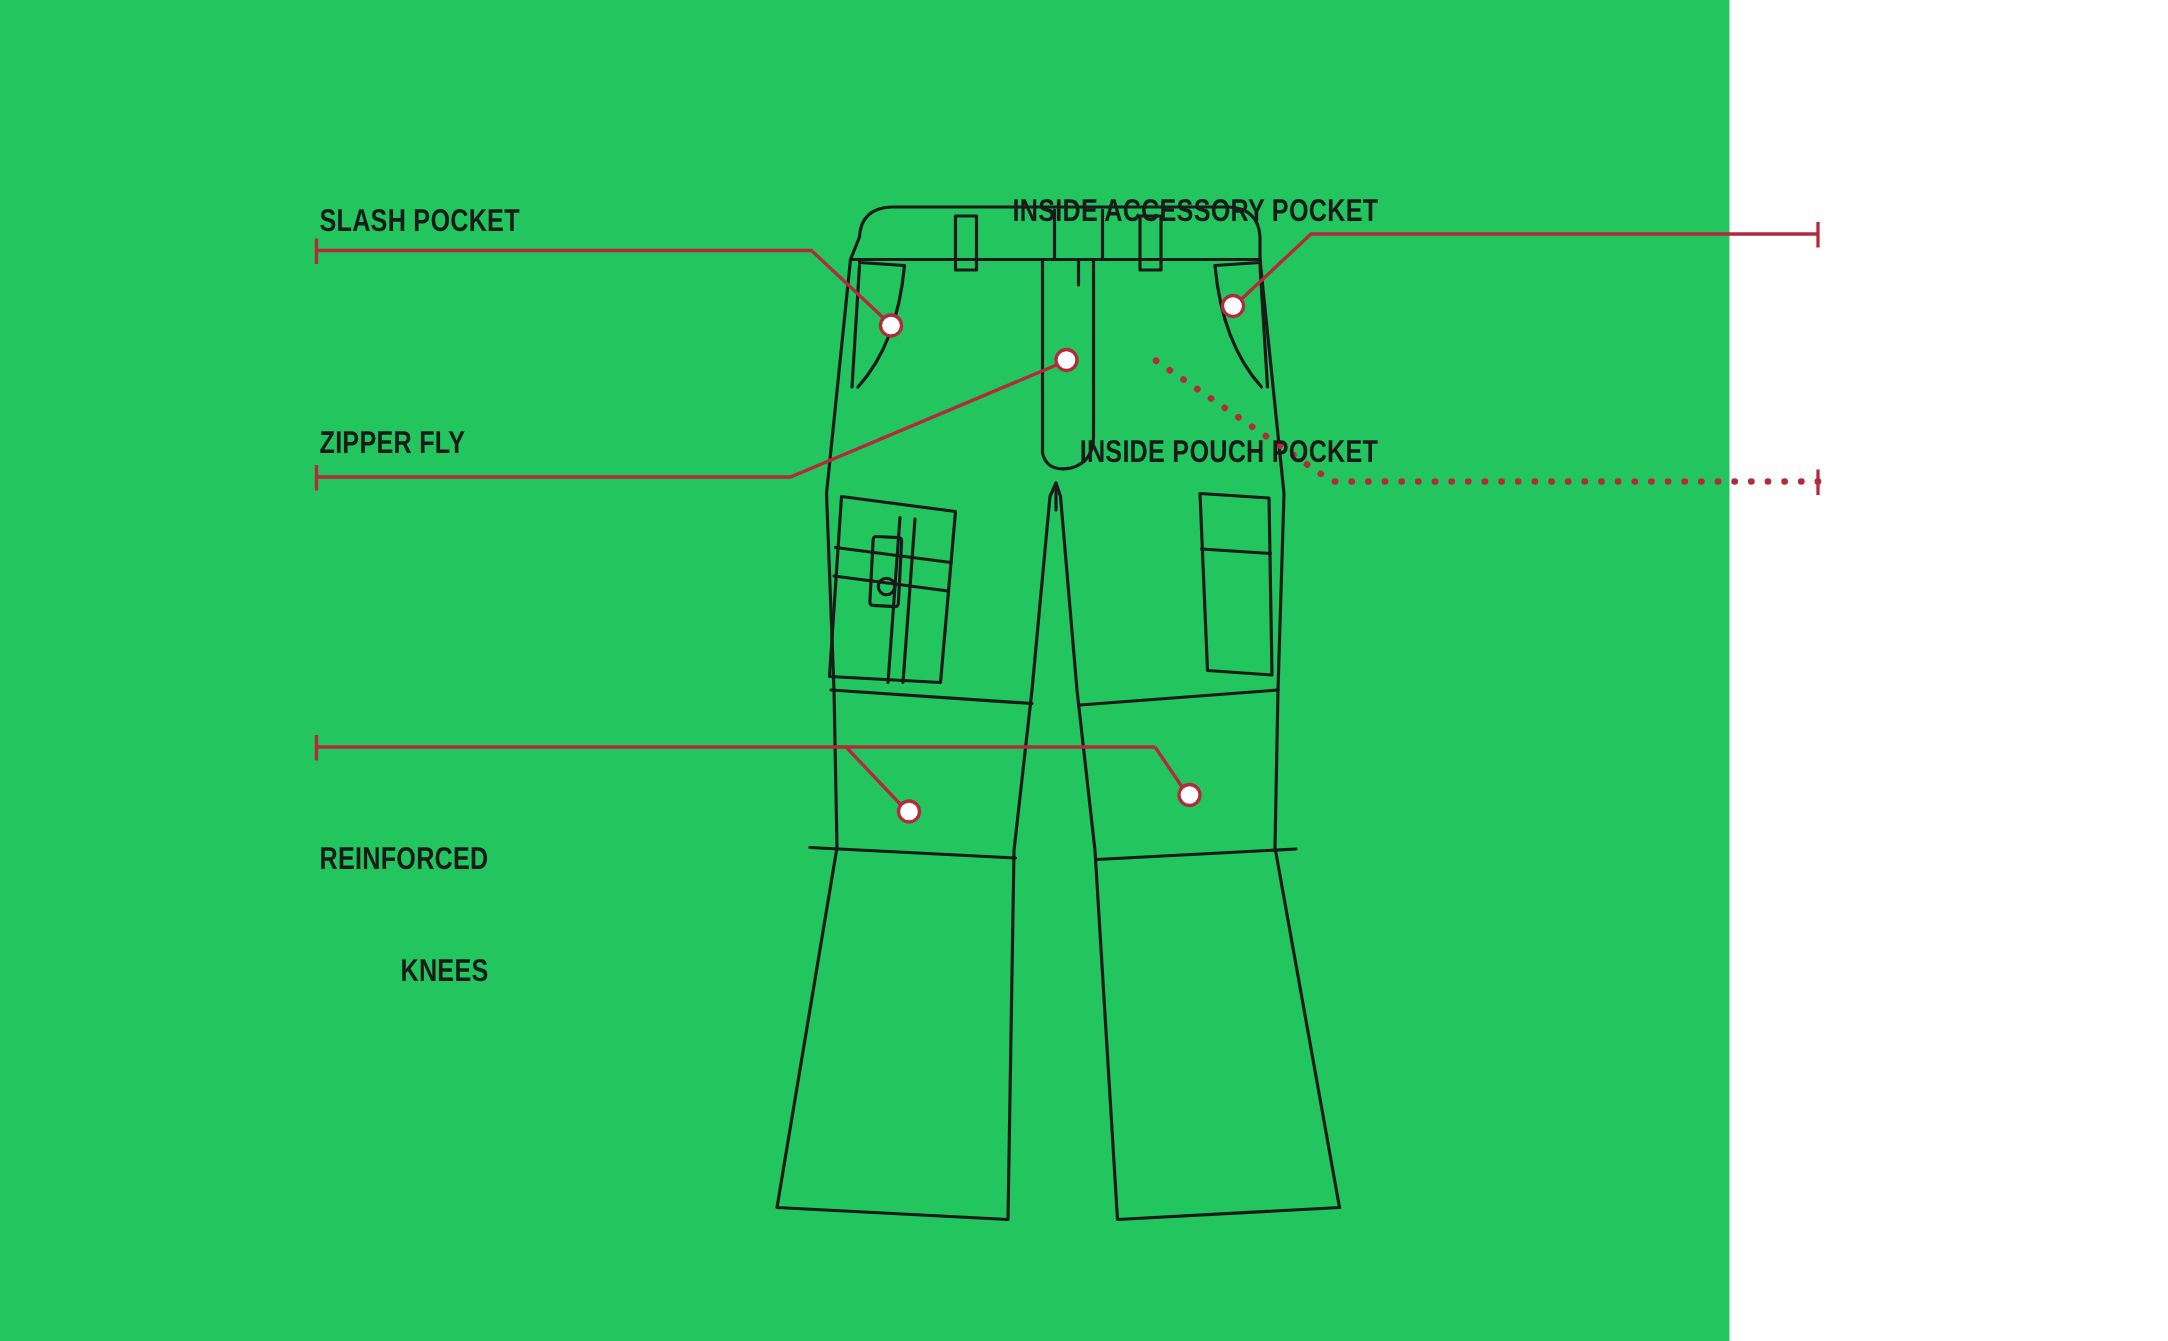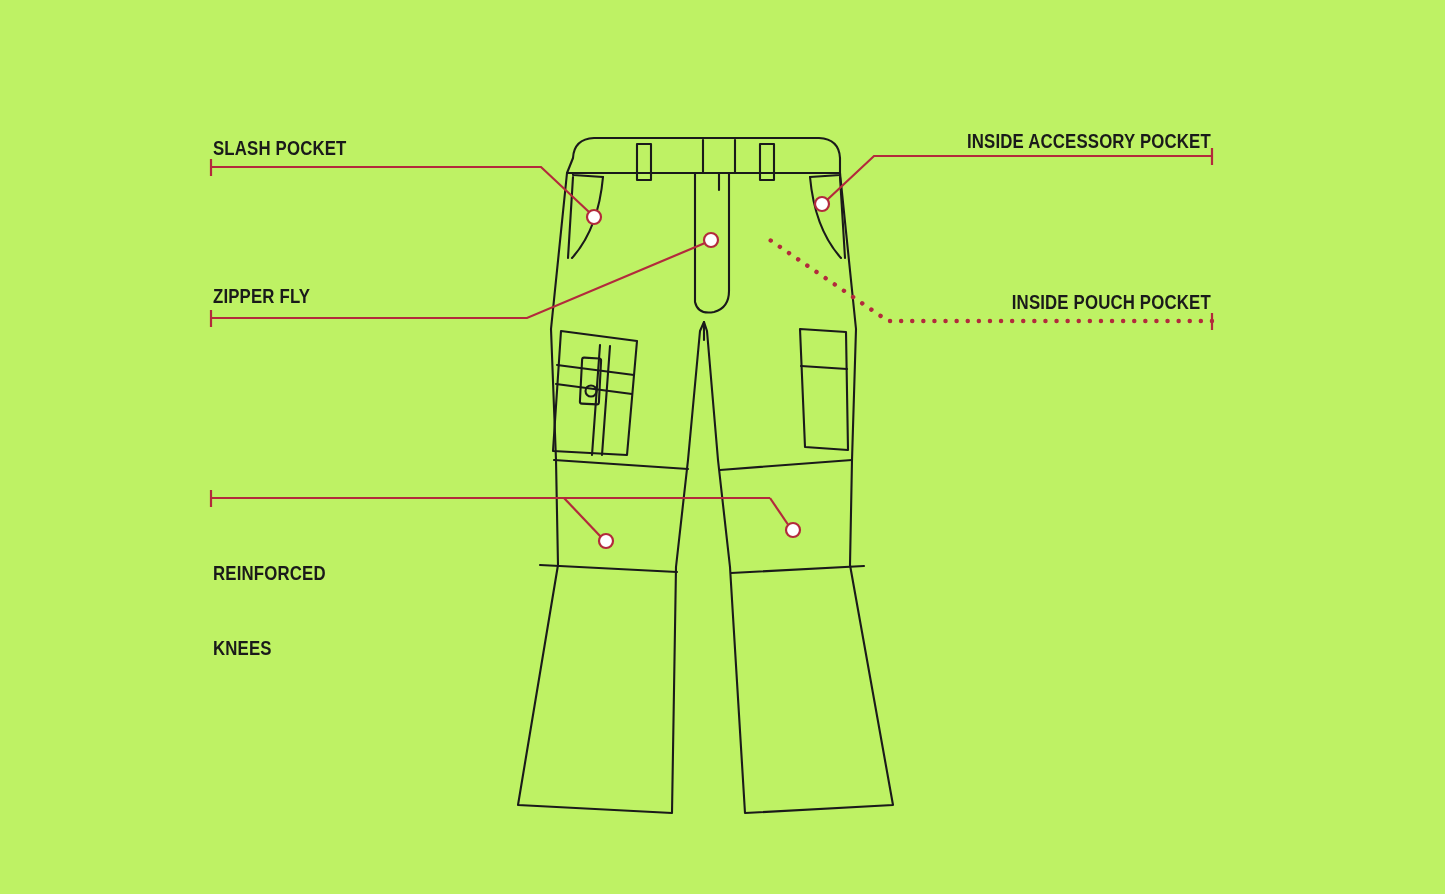--- a/index.html
+++ b/index.html
@@ -10,23 +10,24 @@
   }
   body {
     width: 1445px;
     height: 894px;
     overflow: hidden;
     font-family: "Liberation Sans", sans-serif;
     -webkit-font-smoothing: antialiased;
   }
   #stage {
     position: relative;
-    width: 1445px;
+    width: 1153px;
     height: 894px;
-    background: #bef264;
+    background: #22c55e;
+    text-align: right;
   }
   #diagram-svg {
     position: absolute;
     left: 0;
     top: 0;
     width: 1445px;
     height: 894px;
     display: block;
   }
   .callout-label {

